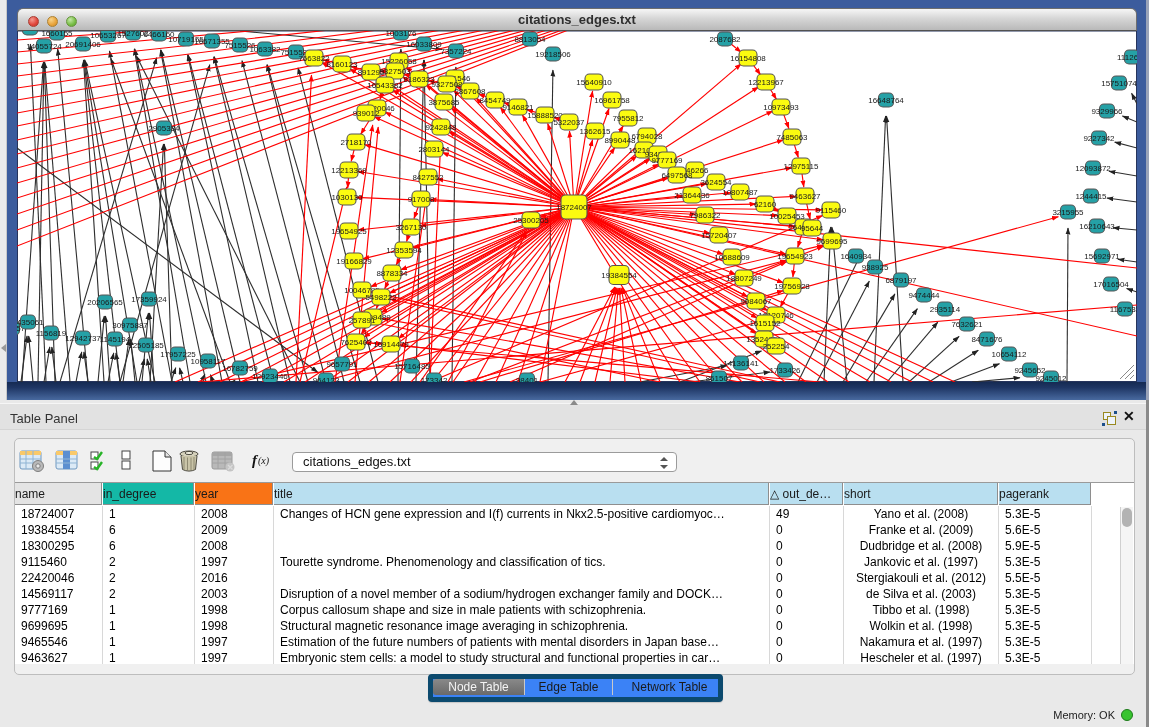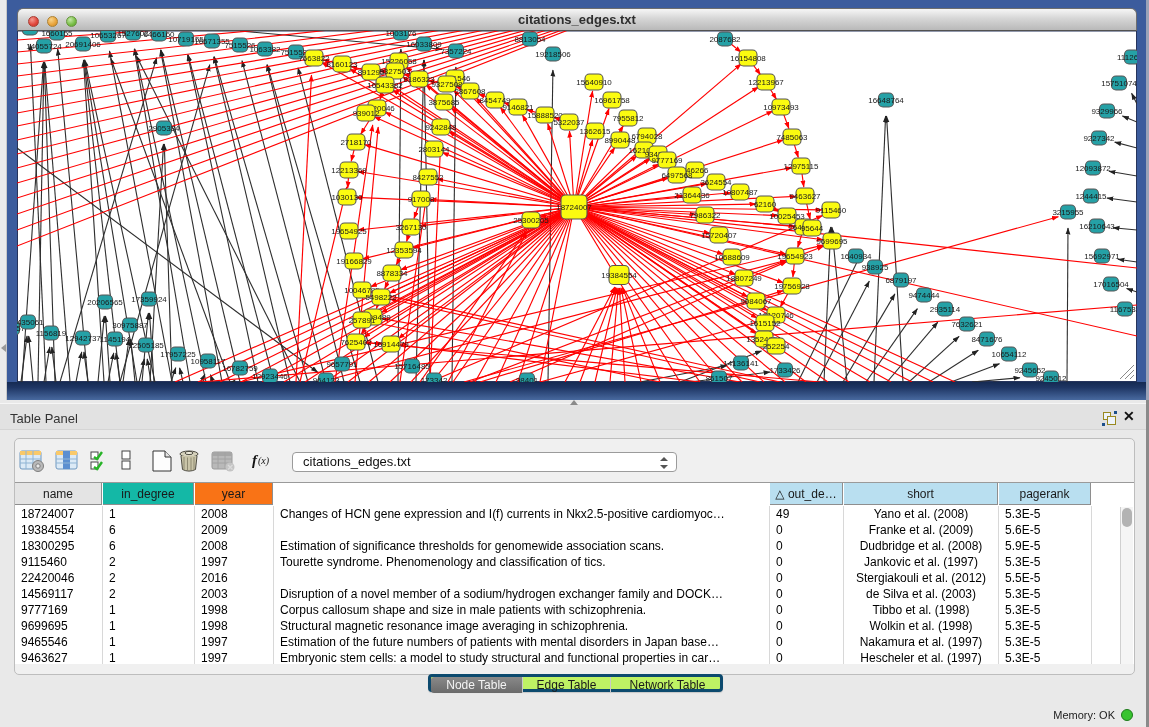--- a/index.html
+++ b/index.html
@@ -9,28 +9,28 @@
 #bshadow{position:absolute;left:7px;top:382px;width:1142px;height:18px;background:linear-gradient(#152a52,#1e3563 30%,#48699f)}
 #titlebar{position:absolute;left:17px;top:8px;width:1120px;height:23px;border-radius:6px 6px 0 0;background:linear-gradient(#f6f6f6,#d6d6d6 45%,#b9b9b9);border:1px solid #6e6e6e;border-bottom:1px solid #515151}
 #title{position:absolute;left:0;top:3px;width:100%;text-align:center;font-size:13px;font-weight:bold;color:#2e2e2e}
 .tl{position:absolute;top:7px;width:11px;height:11px;border-radius:50%}
 #net{position:absolute;left:17px;top:31px}
 #tpanel{position:absolute;left:0;top:400px;width:1149px;height:327px;background:#e9e9e9}
 #tphead{position:absolute;left:0;top:3px;width:1149px;height:27px;background:#e2e2e2;border-top:1px solid #f6f6f6;border-bottom:1px solid #d5d5d5}
 #tptitle{position:absolute;left:10px;top:411px;font-size:13px;color:#333}
 #inner{position:absolute;left:14px;top:438px;width:1121px;height:237px;background:#f0f0f0;border:1px solid #bdbdbd;border-radius:5px}
 #twhite{position:absolute;left:15px;top:482px;width:1119px;height:182px;background:#fff;border-top:1px solid #9a9a9a}
-.hc{position:absolute;top:483px;height:22px;font-size:12px;color:#1a1a1a;text-align:center;line-height:22px;border-right:1px solid #8e8e8e;border-bottom:1px solid #8e8e8e;overflow:hidden;white-space:nowrap}
+.hc{position:absolute;top:483px;height:22px;font-size:12px;color:#1a1a1a;line-height:22px;border-right:1px solid #8e8e8e;border-bottom:1px solid #8e8e8e;overflow:hidden;white-space:nowrap}
 .rc{position:absolute;height:16px;font-size:12px;color:#000;line-height:16px;padding-left:6px;overflow:hidden;white-space:nowrap}
 .rc.c{text-align:center;padding-left:0}
 .vg{position:absolute;top:506px;height:158px;width:1px;background:#d8d8d8}
 #combo{position:absolute;left:292px;top:452px;width:385px;height:20px;background:#fff;border:1px solid #9b9b9b;border-radius:4px;font-size:13px;color:#111;line-height:18px;padding-left:10px}
 #sbar{position:absolute;left:1120px;top:507px;width:13px;height:157px;background:#f5f5f5;border-left:1px solid #d0d0d0}
 #sthumb{position:absolute;left:1121.5px;top:508px;width:10px;height:19px;background:#b3b3b3;border-radius:5px}
-#tabs{position:absolute;left:428px;top:674px;width:295px;height:18px;background:#bef264;border:3px solid #0c4a6e;border-radius:4px;box-shadow:0 1px 1px rgba(0,0,0,.15)}
+#tabs{position:absolute;left:428px;top:674px;width:295px;height:28px;background:#3b82f6;border:5px solid #0c4a6e;border-radius:4px;box-shadow:0 1px 1px rgba(0,0,0,.15)}
 .tab{position:absolute;top:0;height:16px;font-size:12px;line-height:16px;text-align:center;color:#1a1a1a}
 #tab1{left:0;width:91px;background:linear-gradient(#898989,#6a6a6a);color:#f4f4f4;border-radius:3px 0 0 3px}
 #tab2{left:91px;width:88px;border-left:1px solid #c9c9c9}
 #tab3{left:179px;width:114px;border-left:1px solid #c9c9c9}
 #mem{position:absolute;left:1000px;top:709px;width:115px;text-align:right;font-size:11px;color:#222}
 #memdot{position:absolute;left:1121px;top:709px;width:12px;height:12px;border-radius:50%;background:#38c42f;border:1px solid #1d7a1a}
 #redge{position:absolute;left:1146px;top:0;width:3px;height:727px;background:#9aa3b8}
 #redge2{position:absolute;left:1146px;top:400px;width:3px;height:327px;background:#8a8a8a}
 #grip{position:absolute;left:570px;top:400px;width:0;height:0;border-left:4px solid transparent;border-right:4px solid transparent;border-bottom:5px solid #8a8a8a}
 #larr{position:absolute;left:1px;top:344px;width:0;height:0;border-top:4px solid transparent;border-bottom:4px solid transparent;border-right:5px solid #9a9a9a}
@@ -668,40 +668,40 @@
 </g>
     </svg>
  <div id="combo">citations_edges.txt<svg width="12" height="16" viewBox="0 0 12 16" style="position:absolute;right:6px;top:2px">
         <path d="M2 6l4-4 4 4z" fill="#555"></path>
         <path d="M2 10l4 4 4-4z" fill="#555"></path>
       </svg></div>
  <div id="twhite"></div>
  <div class="hc" style="left:15px;width:87px;background:#e4e4e4">name</div>
 <div class="hc" style="left:103px;width:91px;background:#14b8a6">in_degree</div>
 <div class="hc" style="left:195px;width:78px;background:#f97316">year</div>
+<div class="hc" style="left:274px;width:495px;background:#b9dff0">title</div>
 <div class="hc" style="left:770px;width:73px;background:#b9dff0">△ out_de…</div>
 <div class="hc" style="left:844px;width:154px;background:#b9dff0">short</div>
 <div class="hc" style="left:999px;width:92px;background:#b9dff0">pagerank</div>
 <div class="rc" style="left:15px;top:506px;width:87px">18724007</div>
 <div class="rc" style="left:103px;top:506px;width:91px">1</div>
 <div class="rc" style="left:195px;top:506px;width:78px">2008</div>
 <div class="rc" style="left:274px;top:506px;width:495px">Changes of HCN gene expression and I(f) currents in Nkx2.5-positive cardiomyoc…</div>
 <div class="rc" style="left:770px;top:506px;width:73px">49</div>
 <div class="rc c" style="left:844px;top:506px;width:154px">Yano et al. (2008)</div>
 <div class="rc" style="left:999px;top:506px;width:92px">5.3E-5</div>
 <div class="rc" style="left:15px;top:522px;width:87px">19384554</div>
 <div class="rc" style="left:103px;top:522px;width:91px">6</div>
 <div class="rc" style="left:195px;top:522px;width:78px">2009</div>
 <div class="rc" style="left:770px;top:522px;width:73px">0</div>
 <div class="rc c" style="left:844px;top:522px;width:154px">Franke et al. (2009)</div>
 <div class="rc" style="left:999px;top:522px;width:92px">5.6E-5</div>
 <div class="rc" style="left:15px;top:538px;width:87px">18300295</div>
 <div class="rc" style="left:103px;top:538px;width:91px">6</div>
 <div class="rc" style="left:195px;top:538px;width:78px">2008</div>
-<div class="rc" style="left:274px;top:538px;width:495px">Estimation of significance thresholds for genomewide association scans.</div>
 <div class="rc" style="left:770px;top:538px;width:73px">0</div>
 <div class="rc c" style="left:844px;top:538px;width:154px">Dudbridge et al. (2008)</div>
 <div class="rc" style="left:999px;top:538px;width:92px">5.9E-5</div>
 <div class="rc" style="left:15px;top:554px;width:87px">9115460</div>
 <div class="rc" style="left:103px;top:554px;width:91px">2</div>
 <div class="rc" style="left:195px;top:554px;width:78px">1997</div>
 <div class="rc" style="left:274px;top:554px;width:495px">Tourette syndrome. Phenomenology and classification of tics.</div>
 <div class="rc" style="left:770px;top:554px;width:73px">0</div>
 <div class="rc c" style="left:844px;top:554px;width:154px">Jankovic et al. (1997)</div>
 <div class="rc" style="left:999px;top:554px;width:92px">5.3E-5</div>

